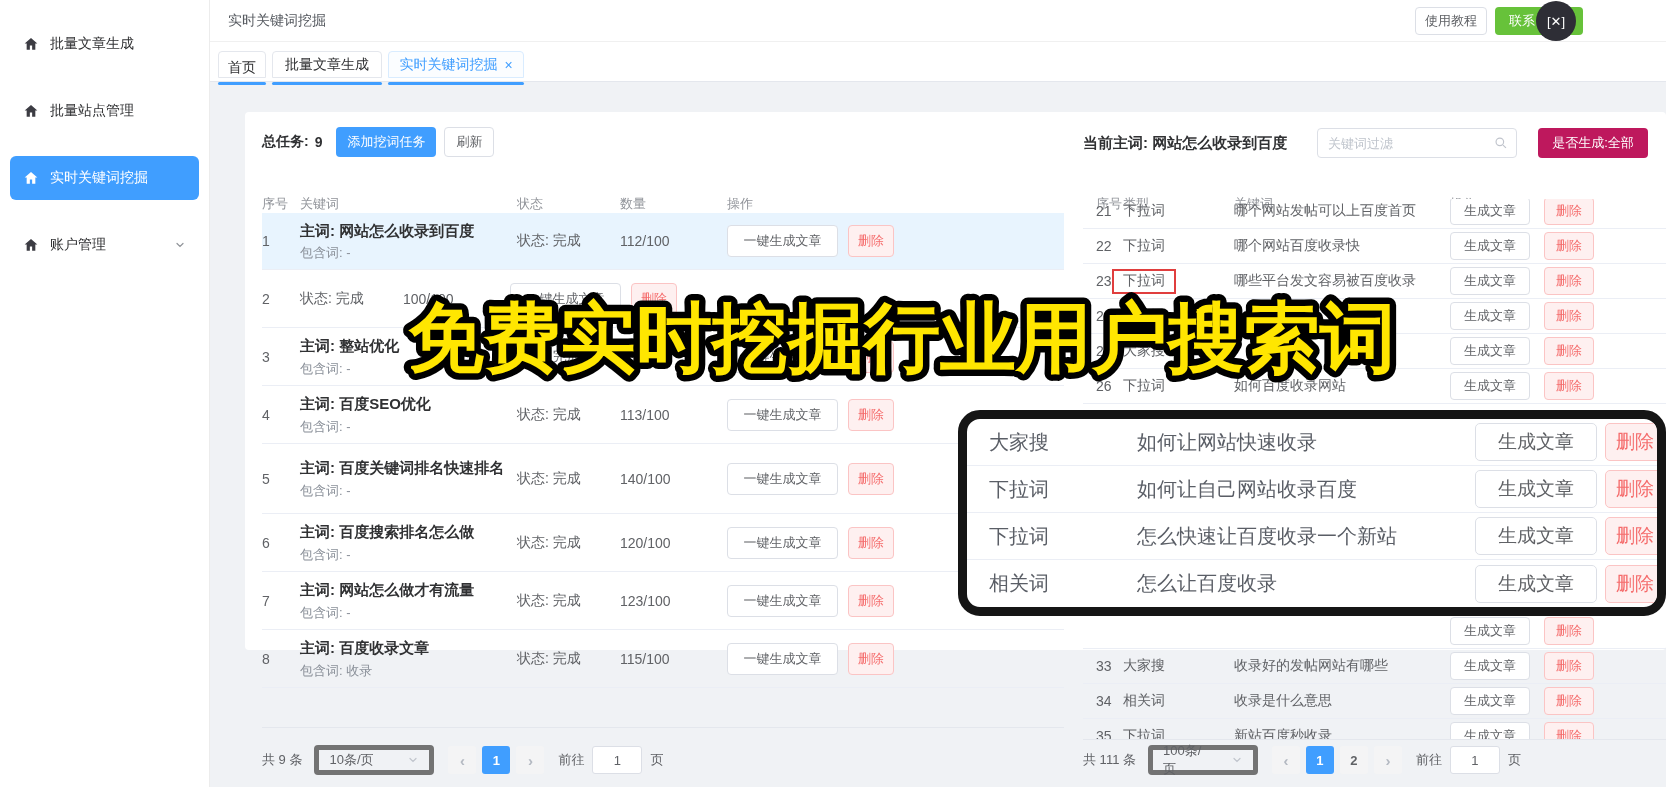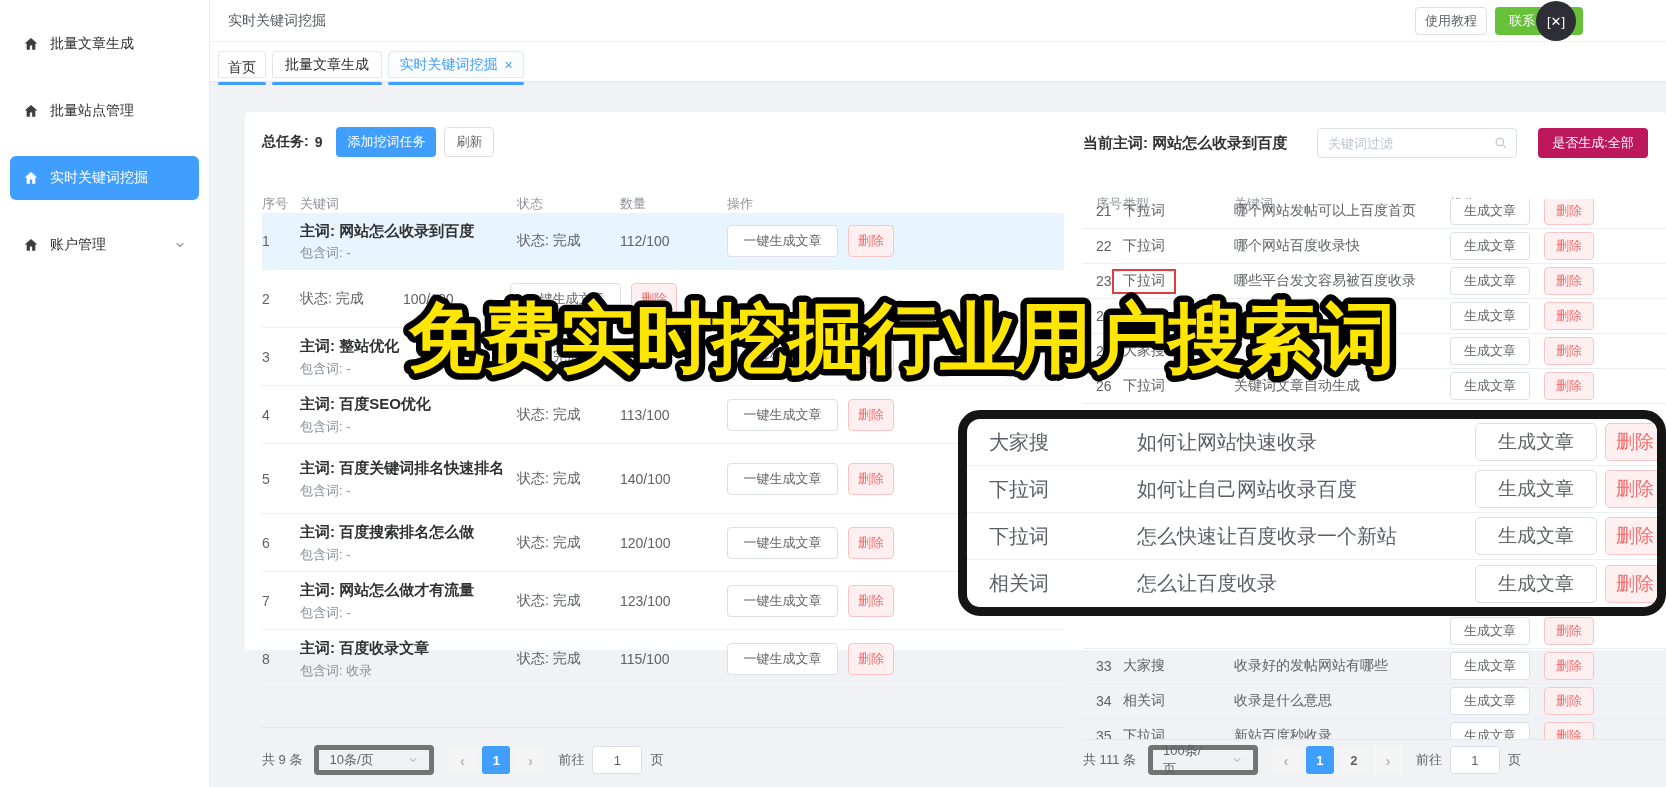--- a/index.html
+++ b/index.html
@@ -413,21 +413,21 @@
           <div class="k-type">大家搜</div>
           <div class="k-kw"></div>
           <div class="k-ops">
             <button class="btn-gen2">生成文章</button>
             <button class="btn-del2">删除</button>
           </div>
         </div>
         <div class="krow">
           <div class="k-no">26</div>
           <div class="k-type">下拉词</div>
-          <div class="k-kw">关键词文章自动生成</div>
+          <div class="k-kw">如何百度收录网站</div>
           <div class="k-ops">
             <button class="btn-gen2">生成文章</button>
             <button class="btn-del2">删除</button>
           </div>
         </div>
       </div>
     <div class="krows-bottom" id="kw-rows-bottom">
         <div class="krow">
           <div class="k-no"></div>
           <div class="k-type"></div>

